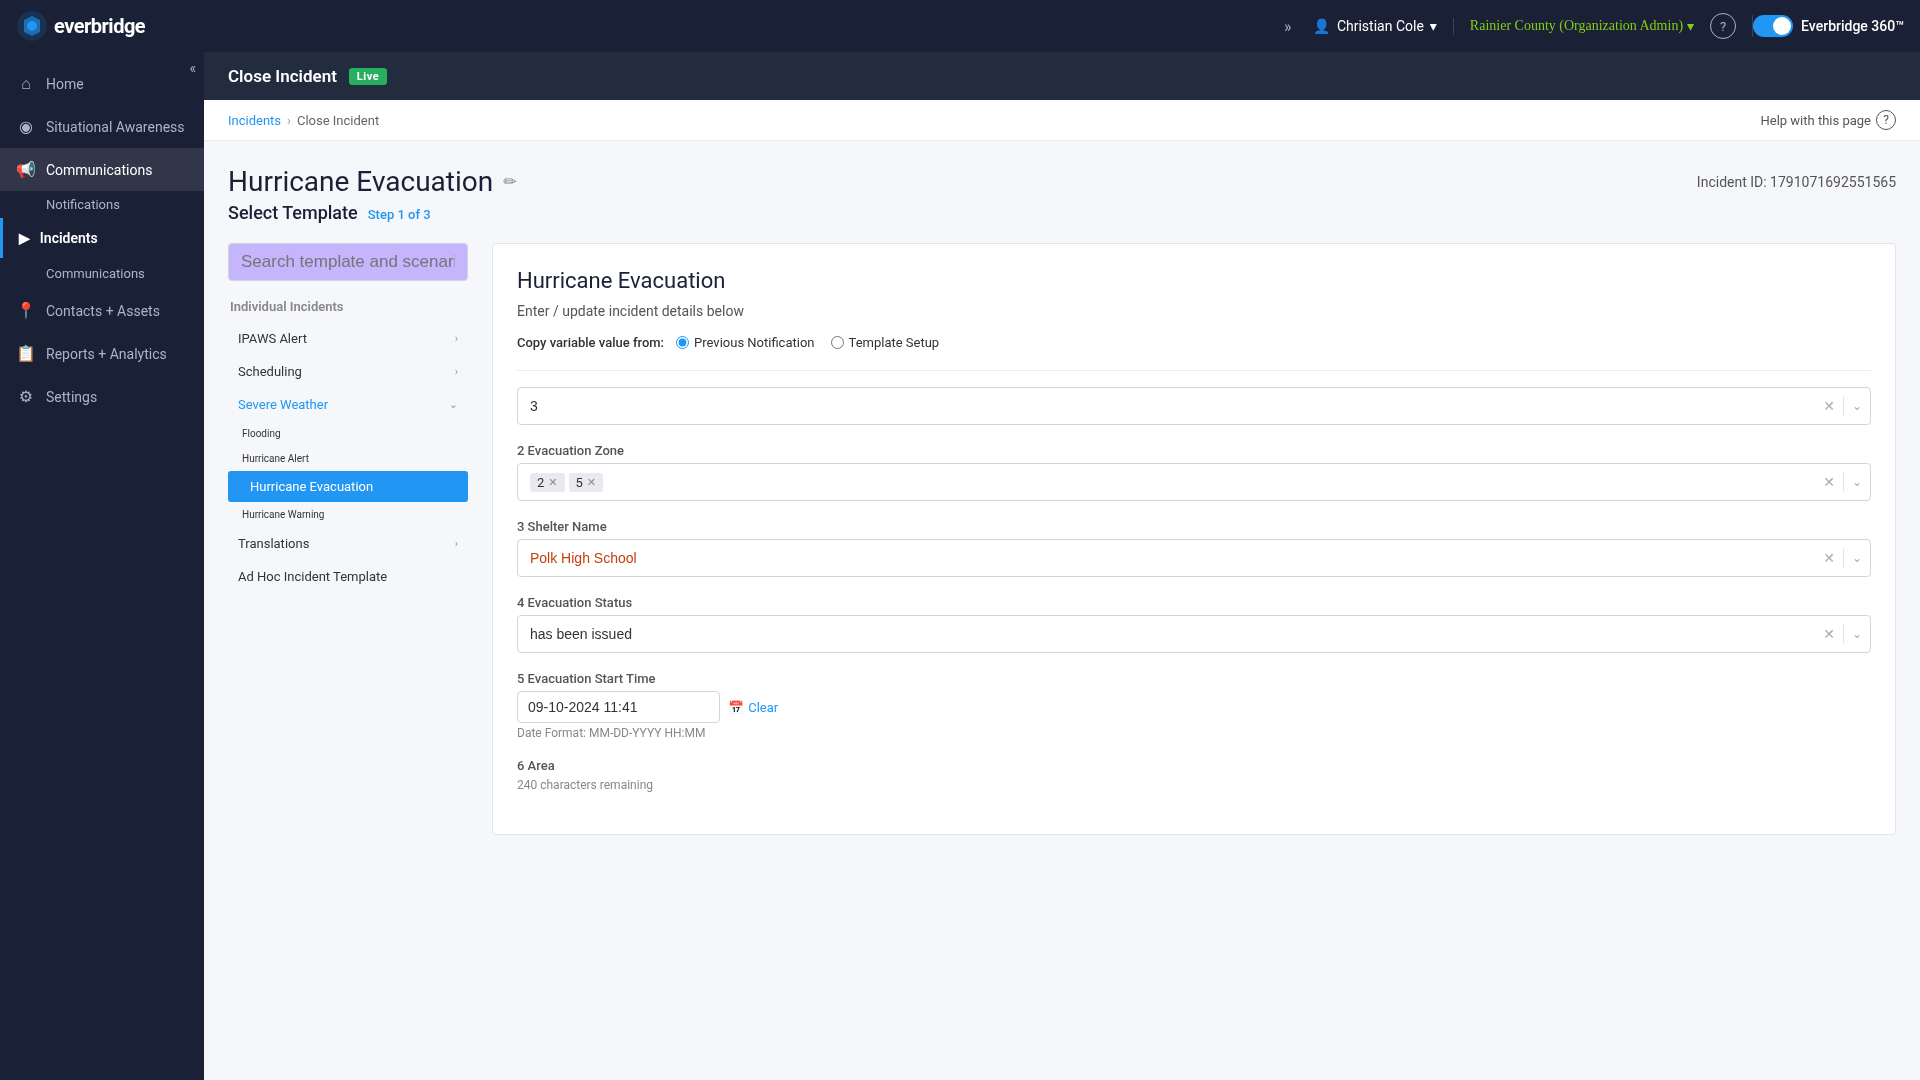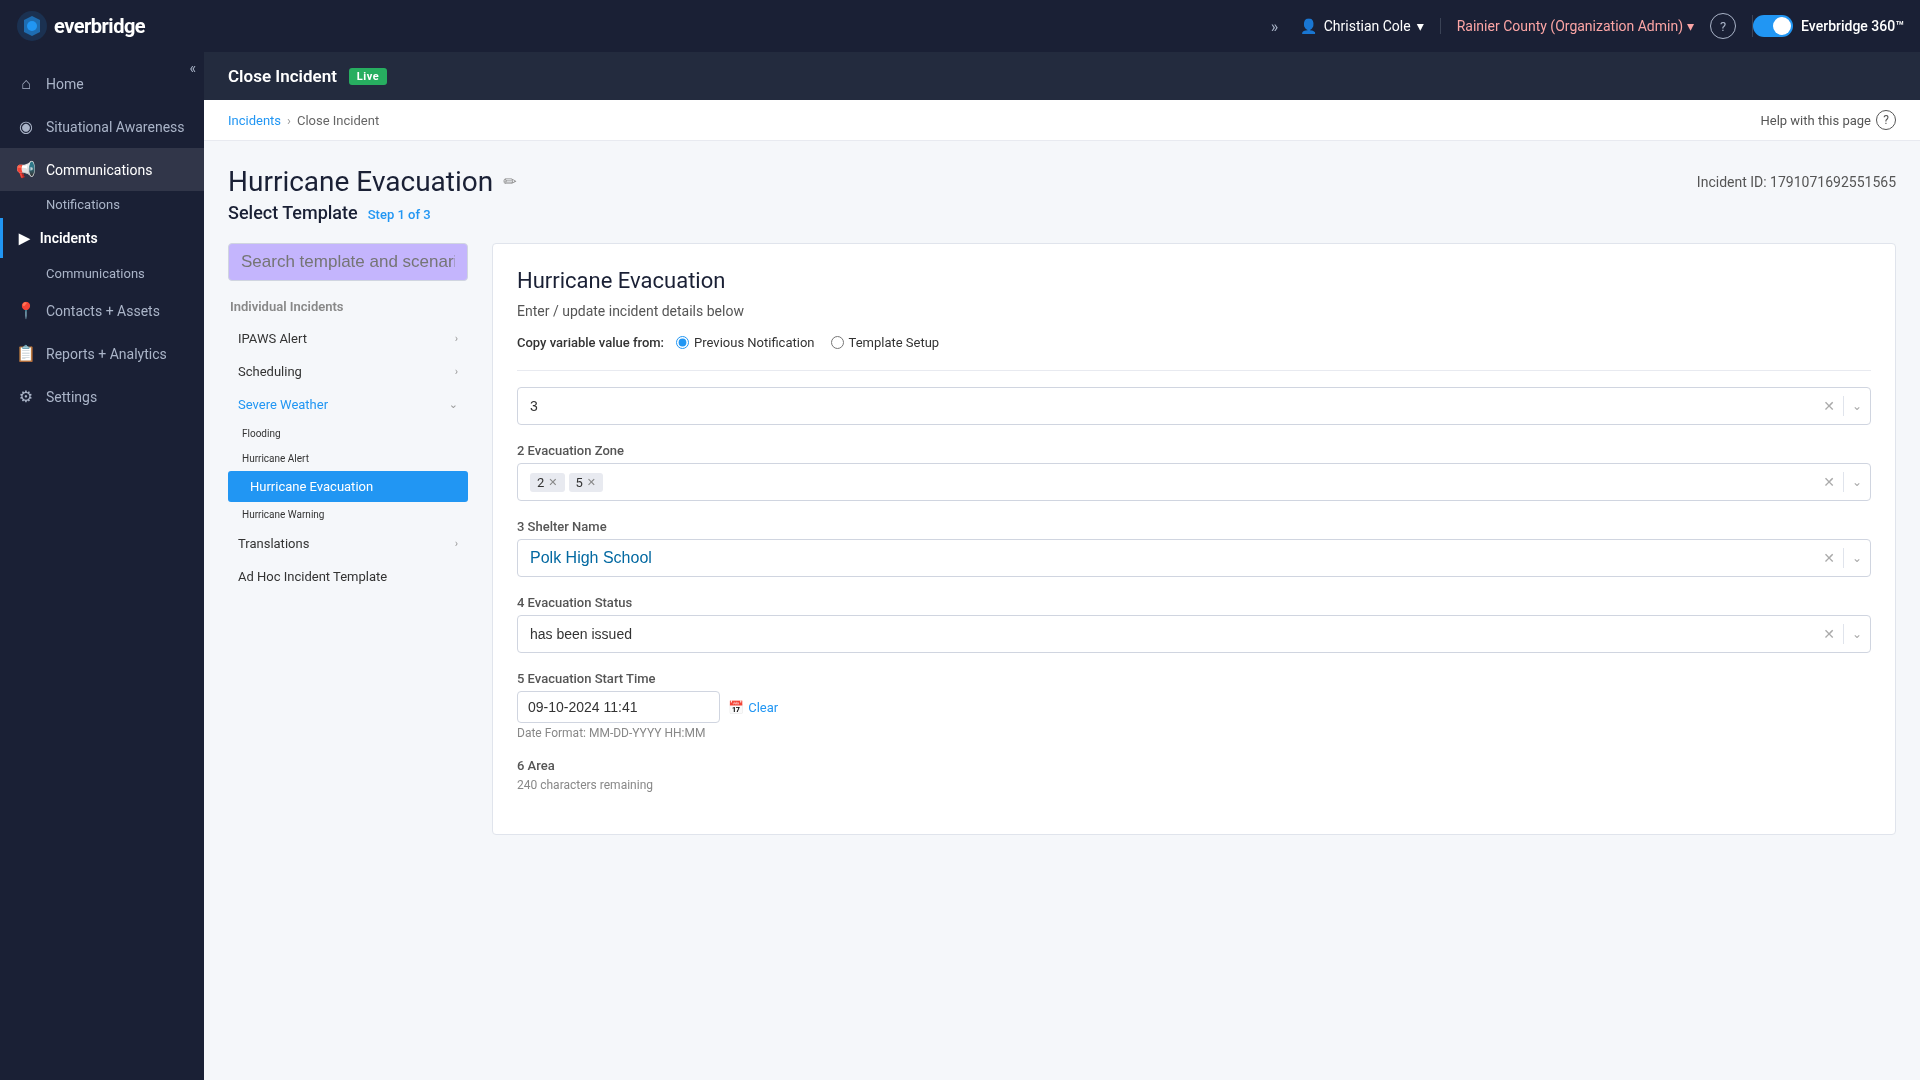--- a/index.html
+++ b/index.html
@@ -49,25 +49,26 @@
       align-items: center;
       gap: 6px;
       color: white;
       cursor: pointer;
       font-size: 14px;
     }
     .nav-org {
       display: flex;
       align-items: center;
       gap: 4px;
-      color: #fca5a5;
+      color: #84cc16;
       cursor: pointer;
       font-size: 14px;
       border-left: 1px solid #3a4255;
       padding-left: 16px;
+      font-family: Liberation Serif, serif;
     }
     .nav-help {
       width: 26px;
       height: 26px;
       border-radius: 50%;
       border: 1.5px solid #aab4c8;
       display: flex;
       align-items: center;
       justify-content: center;
       color: #aab4c8;
@@ -731,21 +732,21 @@
                 </span>
               </div>
               <span class="field-clear-btn">✕</span>
               <span class="field-chevron">⌄</span>
             </div>
           </div>
 
           <div class="form-field">
             <div class="form-label">3 Shelter Name</div>
             <div class="field-input-wrapper">
-              <input type="text" style="flex: 1 1 0%; border: none; outline: none; font-size: 16px; color: #0369a1; padding: 6px 4px; background: transparent;" value="Polk High School">
+              <input type="text" style="flex: 1 1 0%; border: none; outline: none; font-size: 14px; color: #c2410c; padding: 6px 4px; background: transparent;" value="Polk High School">
               <span class="field-clear-btn">✕</span>
               <span class="field-chevron">⌄</span>
             </div>
           </div>
 
           <div class="form-field">
             <div class="form-label">4 Evacuation Status</div>
             <div class="field-input-wrapper">
               <input type="text" style="flex: 1 1 0%; border: none; outline: none; font-size: 14px; color: rgb(51, 51, 51); padding: 6px 4px; background: transparent;" value="has been issued">
               <span class="field-clear-btn">✕</span>

